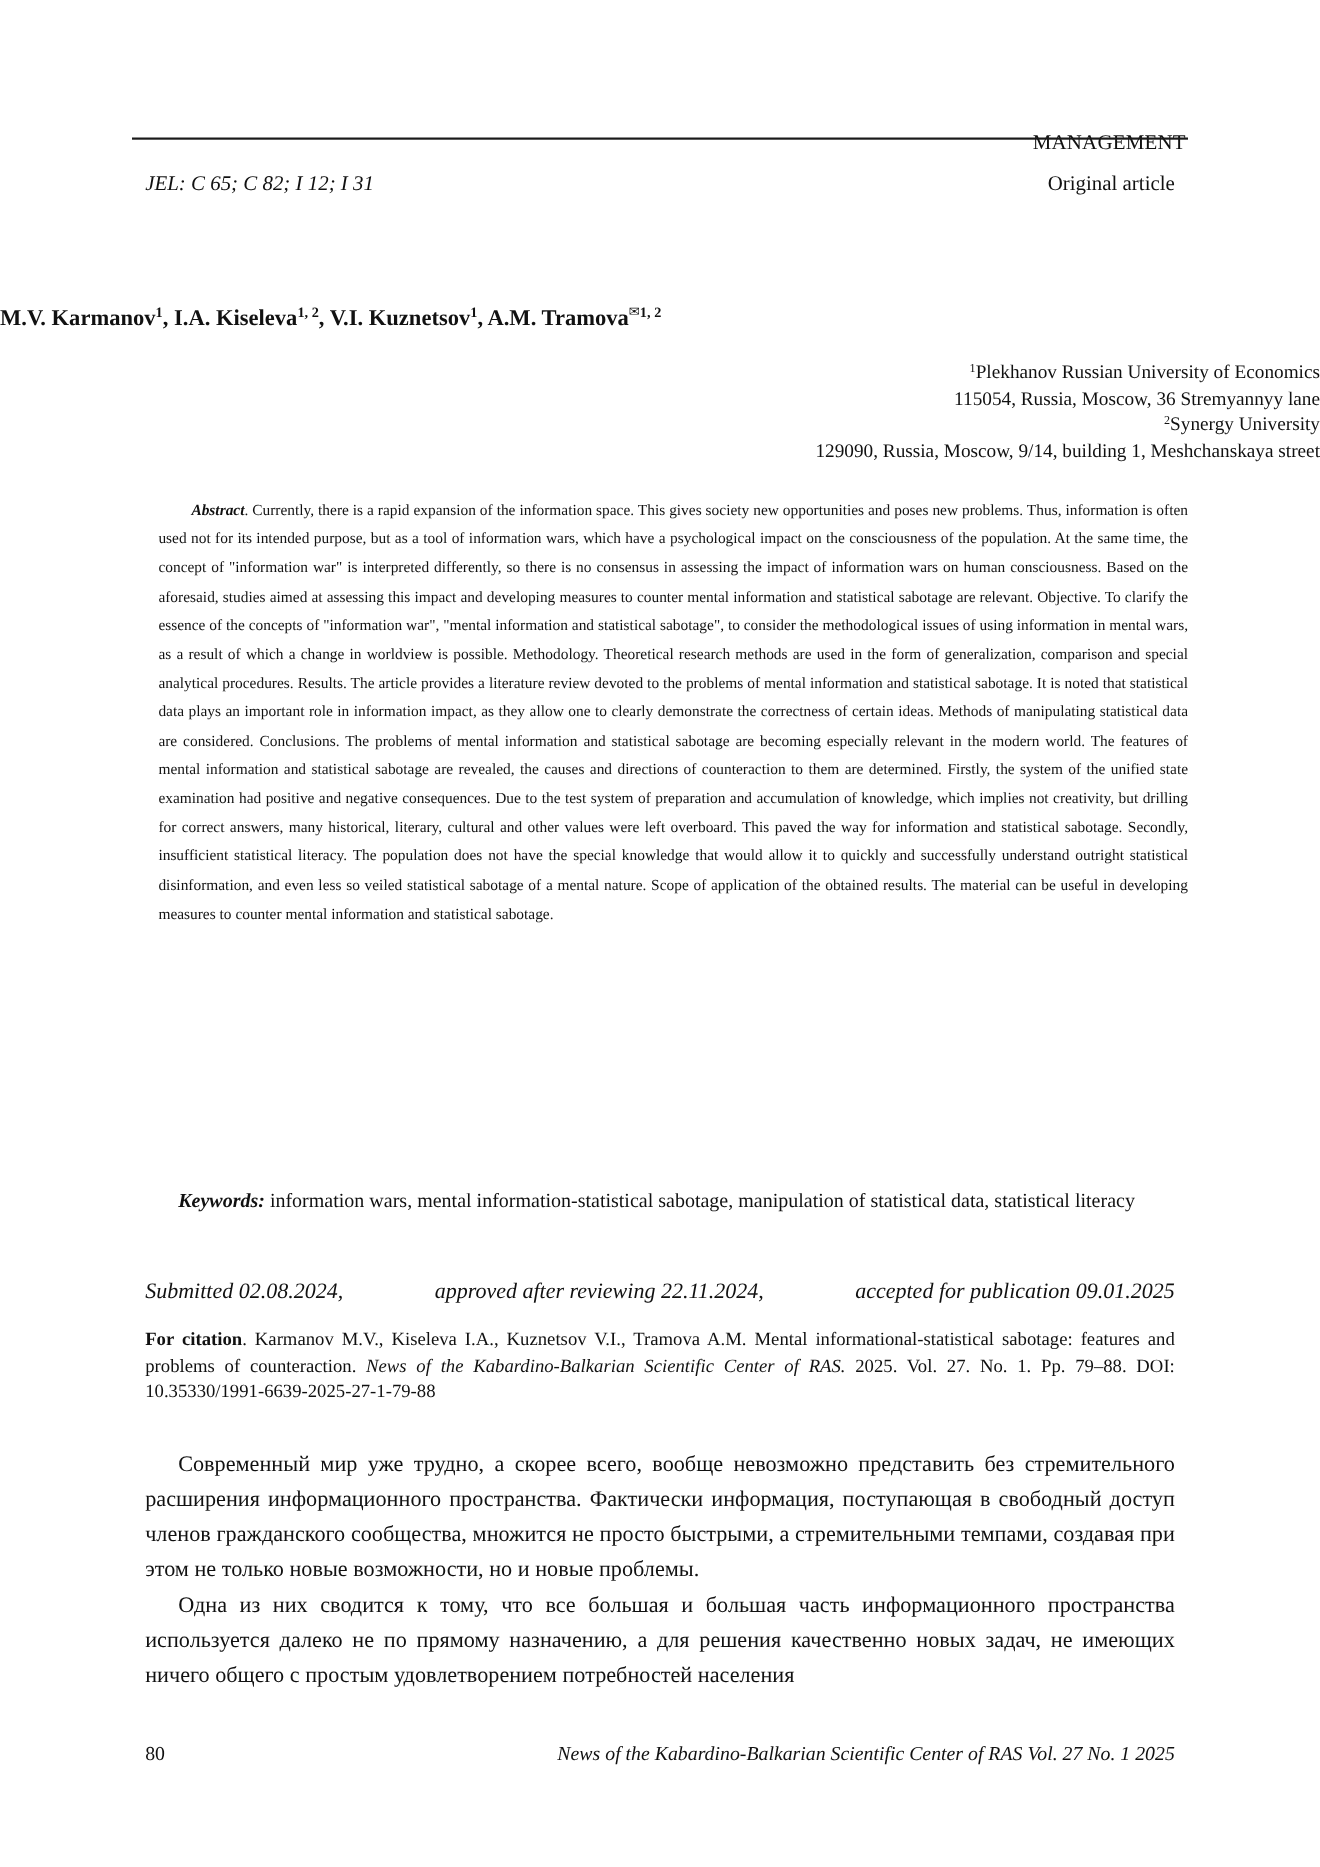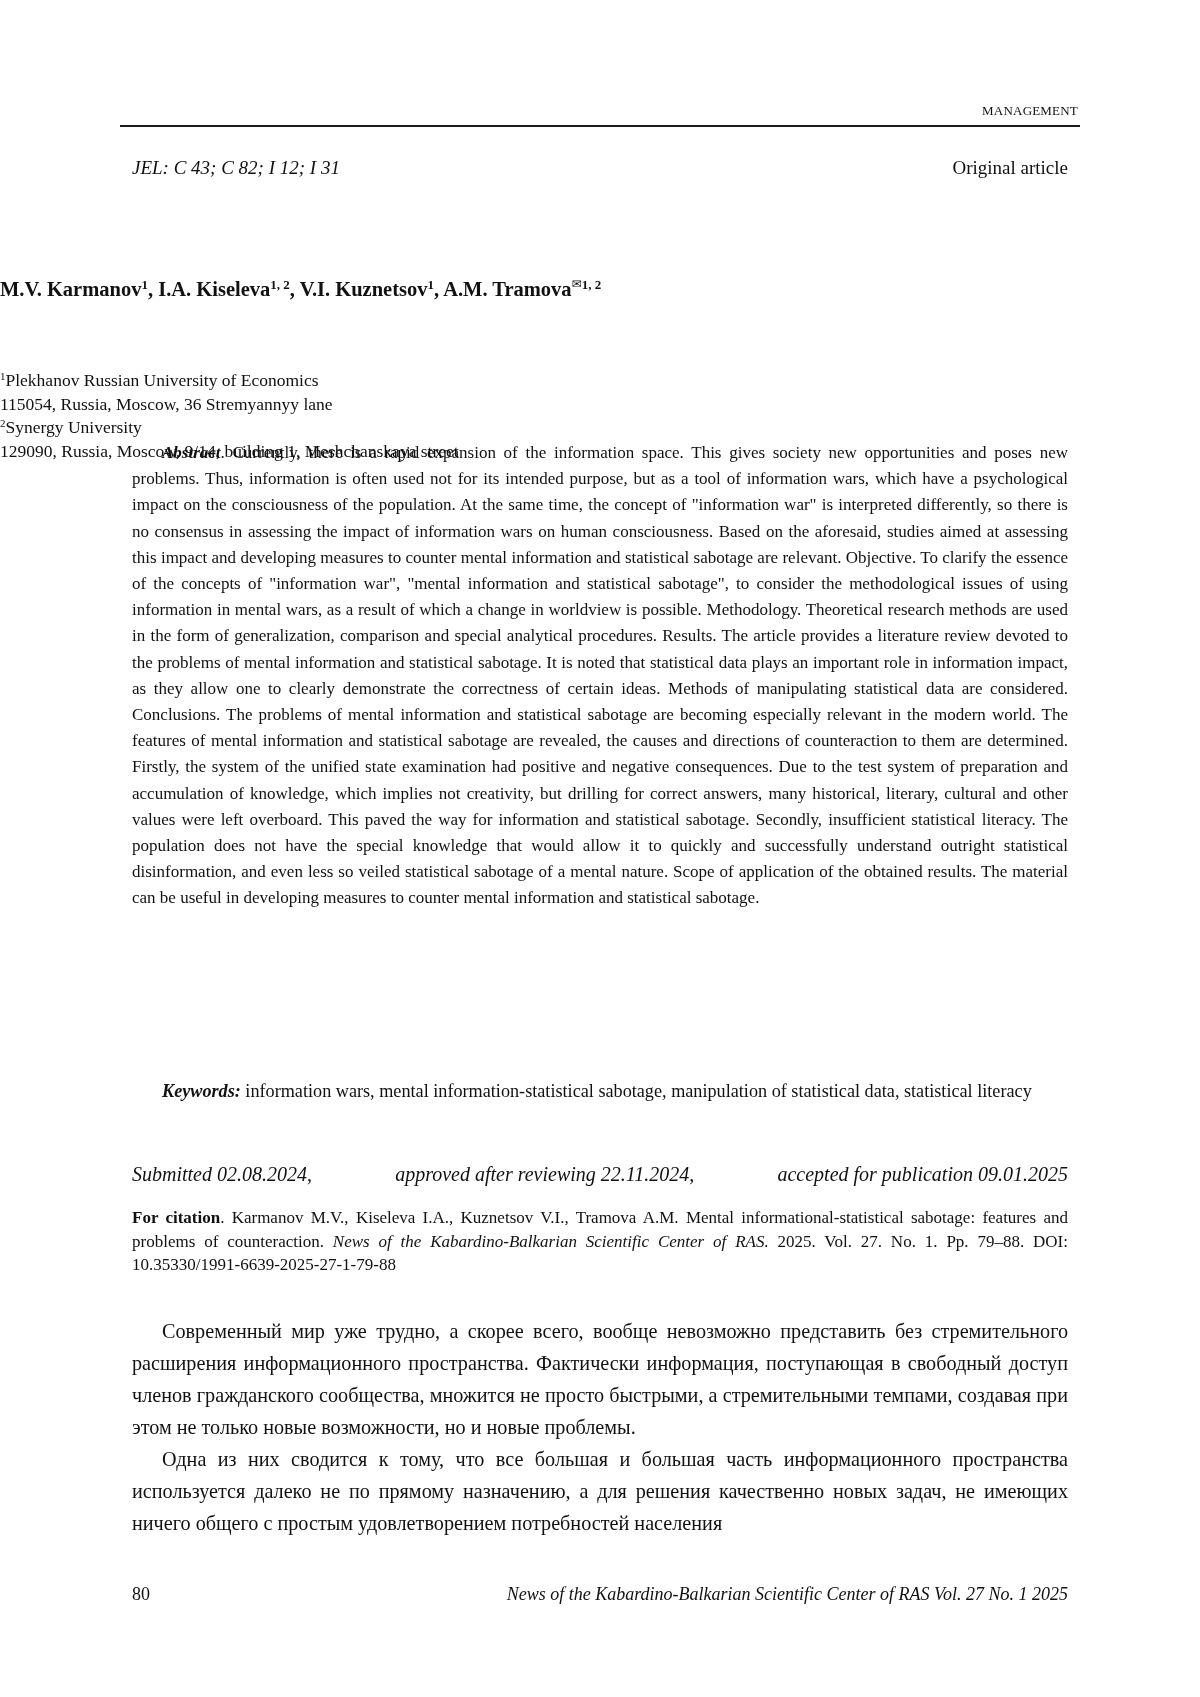--- a/index.html
+++ b/index.html
@@ -1,49 +1,49 @@
 <!DOCTYPE html>
 <html><head>
 <meta charset="utf-8">
 <style>
   html, body { margin: 0; padding: 0; background: #ffffff; }
   body { width: 1200px; height: 1697px; position: relative; font-family: "Liberation Serif", "DejaVu Serif", serif; color: #111111; overflow: hidden; }
   .page { position: absolute; left: 0; top: 0; width: 1200px; height: 1697px; }
-  .section-label { position: absolute; right: 122px; top: 103px; font-size: 13px; letter-spacing: 0.2px; }
+  .section-label { position: absolute; right: 122px; top: 119px; font-size: 19px; letter-spacing: 0.2px; }
   .header-rule { position: absolute; left: 120px; right: 120px; top: 125px; height: 0; border-top: 2px solid #1a1a1a; }
   .meta-row { position: absolute; left: 132px; right: 132px; top: 157px; font-size: 19px; display: flex; justify-content: space-between; }
   .jel { font-style: italic; }
   .title { position: absolute; left: 0; width: 1200px; top: 192px; text-align: center; font-weight: bold; font-size: 25.5px; line-height: 34px; }
   .authors { position: absolute; left: 0; width: 1200px; top: 278px; text-align: left; font-weight: bold; font-size: 20.5px; }
   .authors sup { font-size: 13px; vertical-align: 7px; line-height: 0; }
   .env { display: inline-block; font-size: 12px; vertical-align: 8px; line-height: 0; font-weight: normal; }
-  .affils { position: absolute; left: 0; width: 1200px; top: 327px; text-align: left; font-size: 17.5px; line-height: 23.5px; margin-top: 42px; }
+  .affils { position: absolute; left: 0; width: 1200px; top: 327px; text-align: right; font-size: 17.5px; line-height: 23.5px; }
   .affils sup { font-size: 11px; vertical-align: 6px; line-height: 0; }
-  .abstract { position: absolute; left: 132px; width: 936px; top: 440px; font-size: 17px; line-height: 26.2px; text-align: justify; text-indent: 30px; margin: 0; }
+  .abstract { position: absolute; left: 132px; width: 936px; top: 440px; font-size: 14px; line-height: 26.2px; text-align: justify; text-indent: 30px; margin: 12px; }
   .lead { font-weight: bold; font-style: italic; }
   .keywords { position: absolute; left: 132px; width: 936px; top: 1078px; font-size: 18.2px; line-height: 26px; text-align: justify; text-indent: 30px; margin: 0; }
   .dates { position: absolute; left: 132px; width: 936px; top: 1163px; font-size: 20px; font-style: italic; display: flex; justify-content: space-between; }
   .citation { position: absolute; left: 132px; width: 936px; top: 1206px; font-size: 17px; line-height: 23.5px; text-align: justify; margin: 0; }
   .citation b { font-weight: bold; }
   .citation i { font-style: italic; }
   .body-text { position: absolute; left: 132px; width: 936px; top: 1315px; font-size: 20.2px; line-height: 32px; margin: 0; }
   .body-text p { margin: 0; text-indent: 30px; text-align: justify; }
   .footer { position: absolute; left: 132px; right: 132px; top: 1584px; font-size: 18px; display: flex; justify-content: space-between; gap: 44px; }
   .footer-journal { font-style: italic; }
 </style>
 </head>
 <body>
 
 <div class="page">
 
   <div class="section-label">MANAGEMENT</div>
   <div class="header-rule"></div>
 
   <div class="meta-row">
-    <span class="jel">JEL: C 43; C 82; I 12; I 31</span>
+    <span class="jel">JEL: C 65; C 82; I 12; I 31</span>
     <span>Original article</span>
   </div>
 
 
   <div class="authors">
     <span><span>M.V. Karmanov</span><sup>1</sup><span>, </span></span><span><span>I.A. Kiseleva</span><sup>1, 2</sup><span>, </span></span><span><span>V.I. Kuznetsov</span><sup>1</sup><span>, </span></span><span><span>A.M. Tramova</span><span class="env">✉</span><sup>1, 2</sup></span>
   </div>
 
   <div class="affils">
     <div><sup>1</sup><span>Plekhanov Russian University of Economics</span></div>

